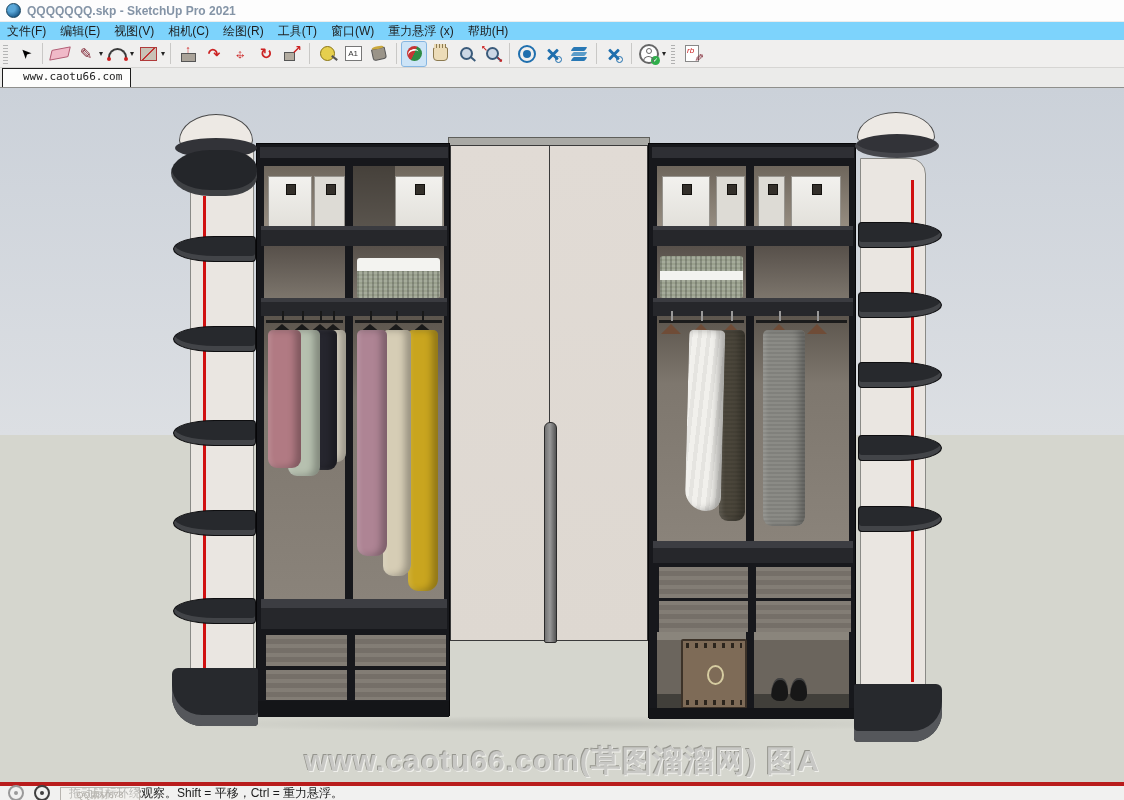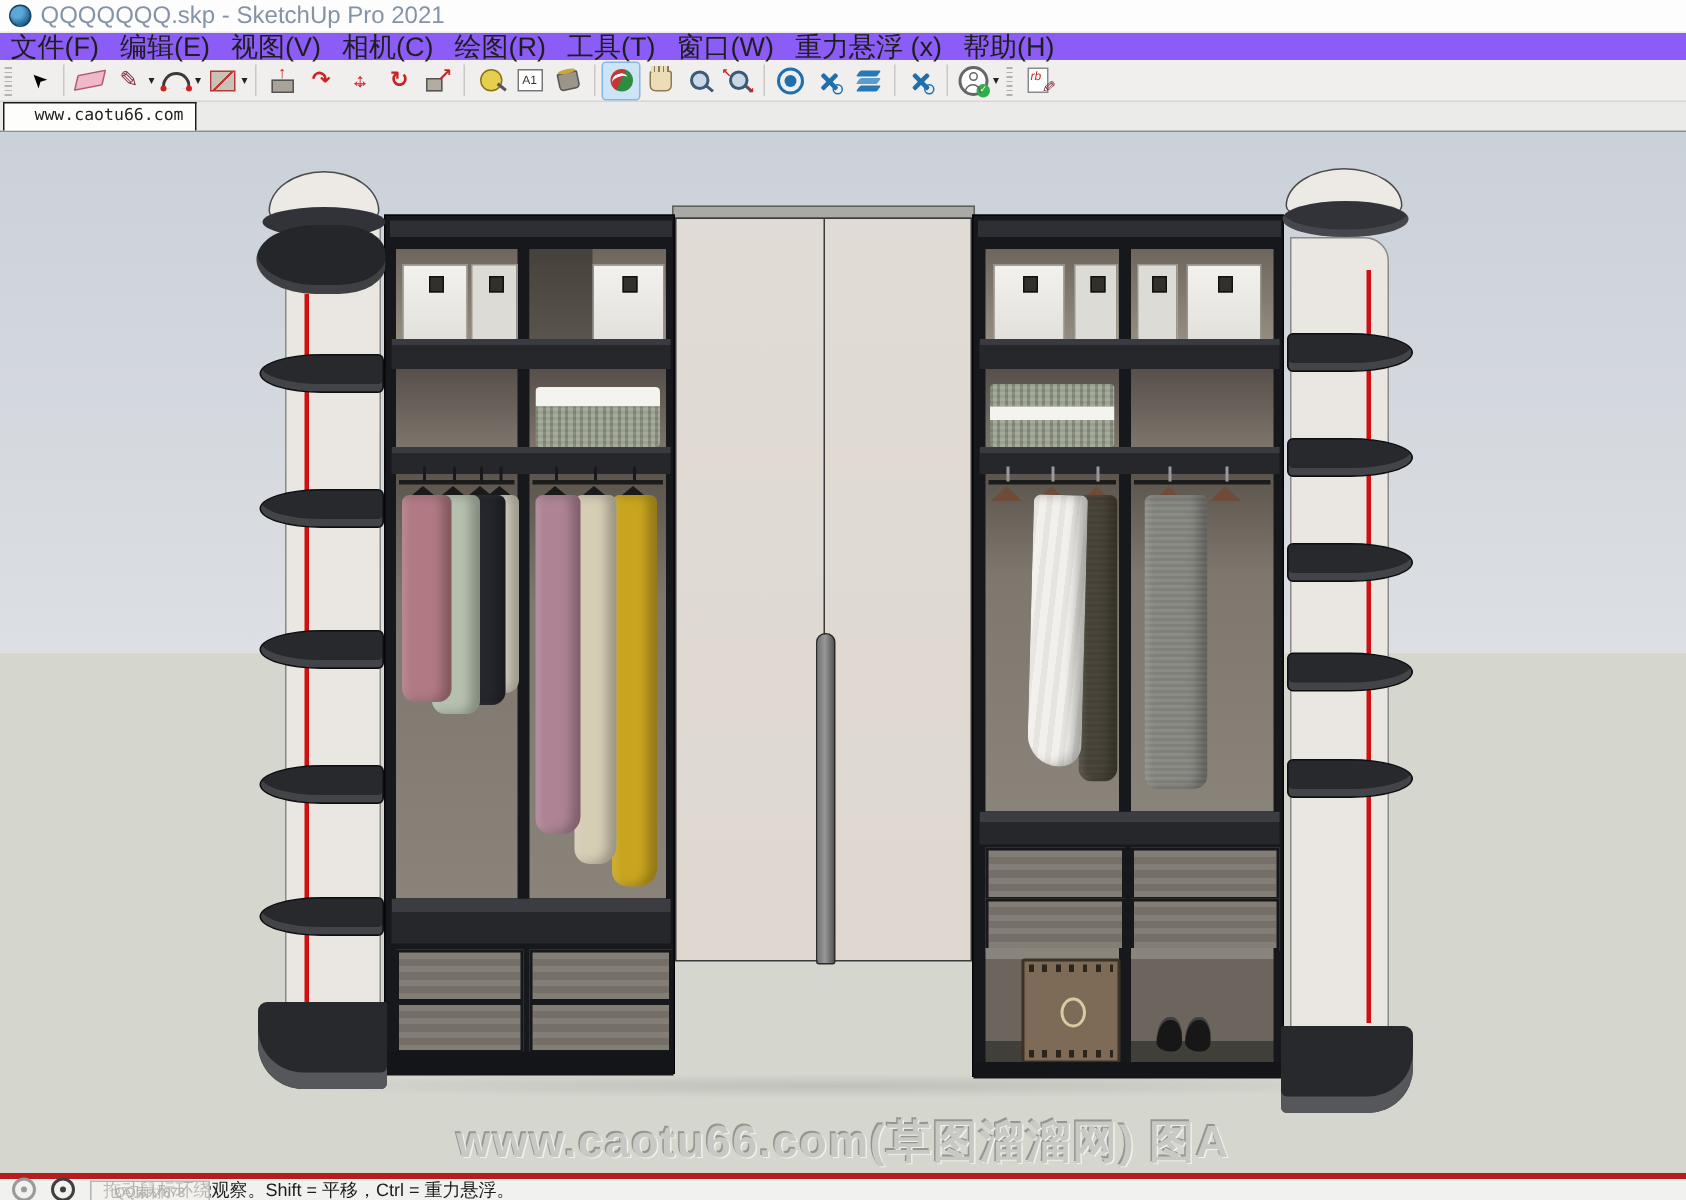--- a/index.html
+++ b/index.html
@@ -5,23 +5,23 @@
   html,body{margin:0;padding:0;}
   body{width:1124px;height:800px;overflow:hidden;background:#fff;
        font-family:"Liberation Sans","DejaVu Sans",sans-serif;position:relative;}
 
   
   .titlebar{height:22px;background:#fdfdfd;display:flex;align-items:center;padding-left:6px;
             border-bottom:1px solid #ececec;box-sizing:border-box;}
   .appicon{width:13px;height:13px;border-radius:50%;
            background:radial-gradient(circle at 35% 32%,#5aa7d8 0 30%,#1d5c8c 75%);
            border:1px solid #15425f;margin-right:6px;}
-  .title{font-size:16px;color:#8494a6;}
-
-  .menubar{height:18px;background:#8b5cf6;display:flex;align-items:center;font-size:18px;color:#1e1e1e;}
+  .title{font-size:12px;color:#8494a6;font-weight:bold;}
+
+  .menubar{height:18px;background:#7dd3fc;display:flex;align-items:center;font-size:12px;color:#1e1e1e;}
   .mitem{padding:0 7px;cursor:default;}
 
   .toolbar{height:28px;background:var(--toolbar_bg);display:flex;align-items:center;
            border-bottom:1px solid #d6d5d3;box-sizing:border-box;}
   .grip{width:5px;height:20px;margin:0 4px 0 3px;
         background:repeating-linear-gradient(0deg,#b5b5b5 0 1px,transparent 1px 3px);}
   .sep{width:1px;height:21px;background:#c9c8c6;margin:0 4px;}
   .sepdot{width:4px;height:21px;margin:0 4px;
         background:repeating-linear-gradient(0deg,#b0b0b0 0 1px,transparent 1px 3px);}
   .tbtn{min-width:24px;height:24px;display:flex;align-items:center;justify-content:center;

